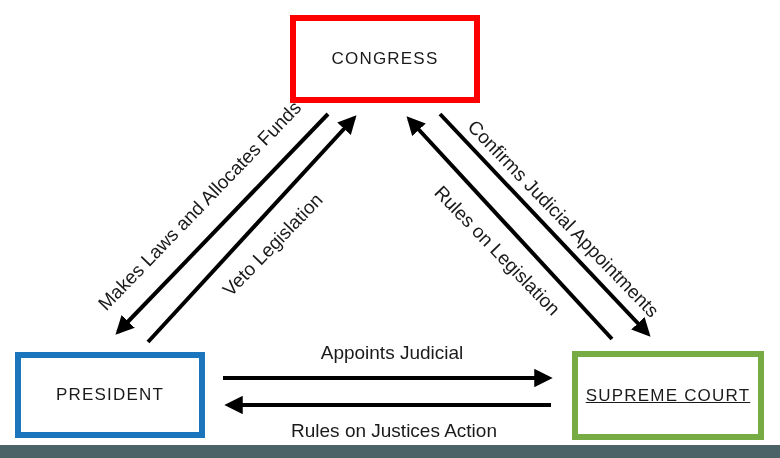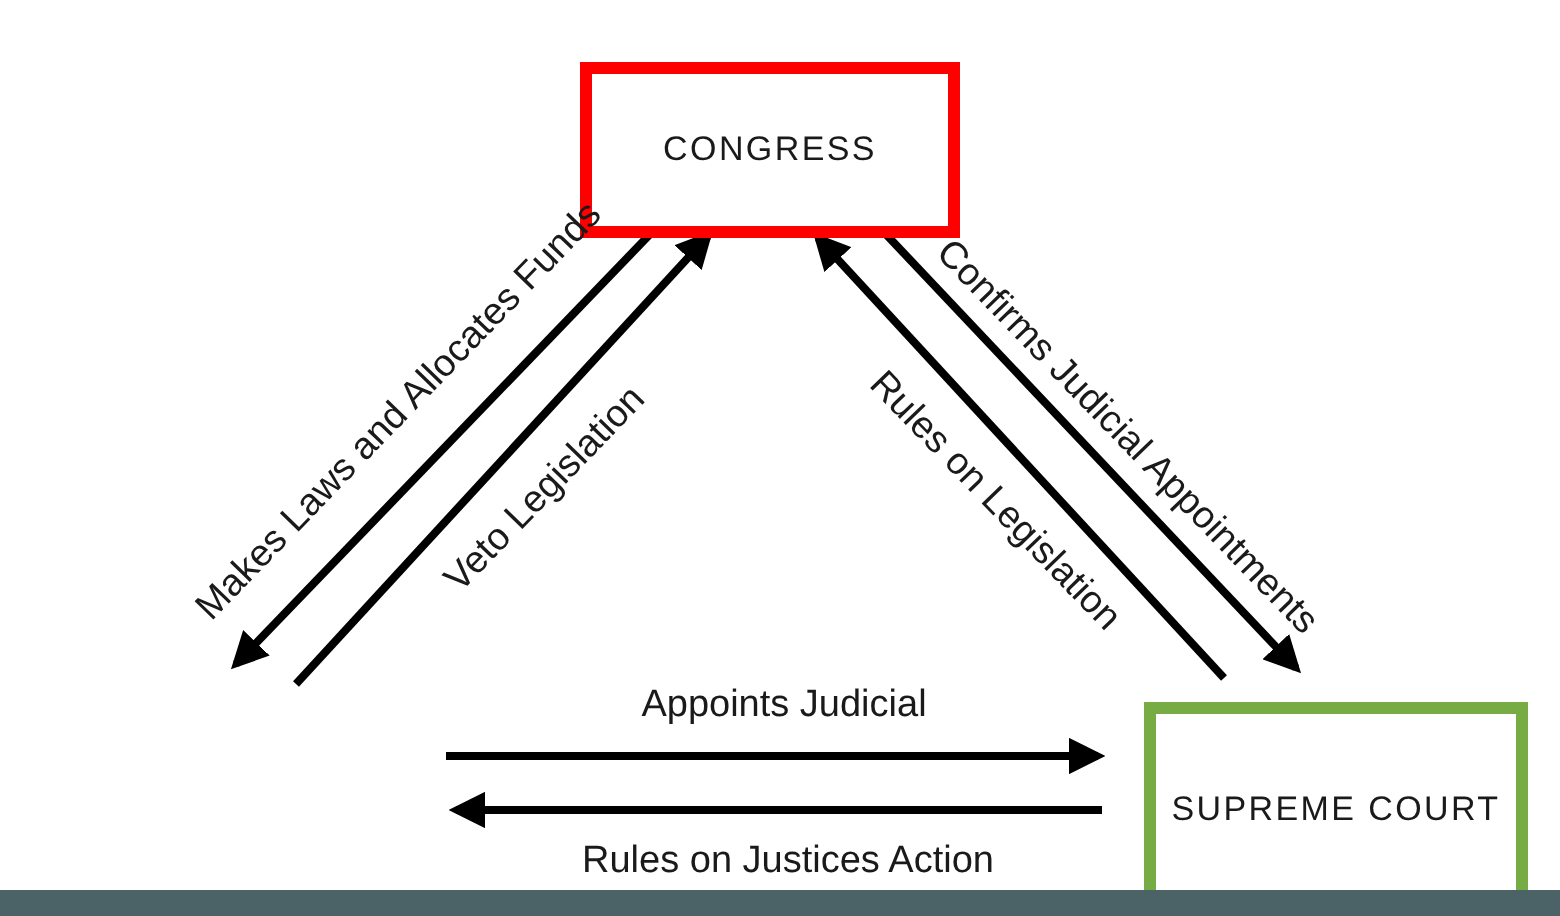--- a/index.html
+++ b/index.html
@@ -30,29 +30,29 @@
     align-items: center;
     justify-content: center;
     color: #1a1a1a;
     font-size: 17px;
     letter-spacing: 1.2px;
     white-space: nowrap;
   }
   .node-congress {
     left: 290px; top: 15px; width: 190px; height: 88px;
     border: 6px solid #fe0000;
-    margin-top: 16px;
   }
   .node-president {
     left: 15px; top: 352px; width: 190px; height: 86px;
     border: 6px solid #1b75bc;
   }
   .node-supreme-court {
-    left: 572px; top: 351px; width: 192px; height: 107px;
+    left: 572px; top: 351px; width: 192px; height: 89px;
     border: 6px solid #77ab43;
+    text-decoration: underline;
   }
   .edge-label {
     position: absolute;
     white-space: nowrap;
     color: #1a1a1a;
     font-size: 19px;
   }
   .edge-label.diag-left  { transform: translate(-50%, -50%) rotate(-46deg); }
   .edge-label.diag-right { transform: translate(-50%, -50%) rotate(46deg); }
   .edge-label.horiz      { transform: translate(-50%, -50%); }
@@ -86,20 +86,23 @@
     <line x1="148" y1="342" x2="354" y2="118" stroke="#000" stroke-width="4" marker-end="url(#ah)"></line>
     <line x1="612" y1="339" x2="409" y2="119" stroke="#000" stroke-width="4" marker-end="url(#ah)"></line>
     <line x1="440" y1="114" x2="648" y2="334" stroke="#000" stroke-width="4" marker-end="url(#ah)"></line>
     <line x1="223" y1="378" x2="549" y2="378" stroke="#000" stroke-width="4" marker-end="url(#ah)"></line>
     <line x1="551" y1="405" x2="228" y2="405" stroke="#000" stroke-width="4" marker-end="url(#ah)"></line>
   </svg>
 
   <div class="node node-congress">
     <span>CONGRESS</span>
   </div>
+  <div class="node node-president">
+    <span>PRESIDENT</span>
+  </div>
   <div class="node node-supreme-court">
     <span>SUPREME COURT</span>
   </div>
 
   <div class="edge-label diag-left lbl-makes-laws">Makes Laws and Allocates Funds</div>
   <div class="edge-label diag-left lbl-veto">Veto Legislation</div>
   <div class="edge-label diag-right lbl-confirms">Confirms Judicial Appointments</div>
   <div class="edge-label diag-right lbl-rules-legislation">Rules on Legislation</div>
   <div class="edge-label horiz lbl-appoints">Appoints Judicial</div>
   <div class="edge-label horiz lbl-rules-exec">Rules on Justices Action</div>

